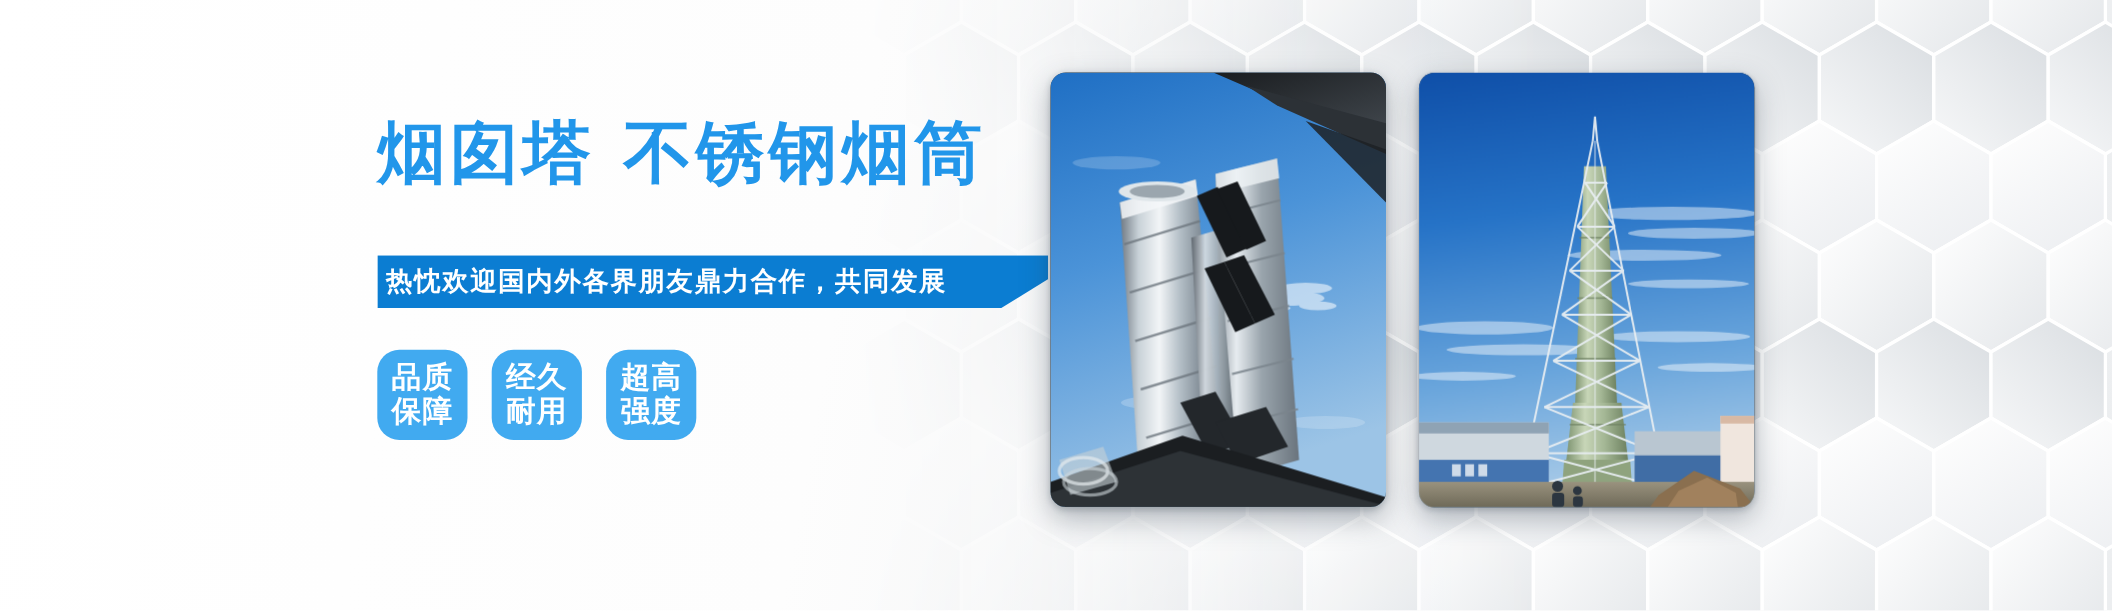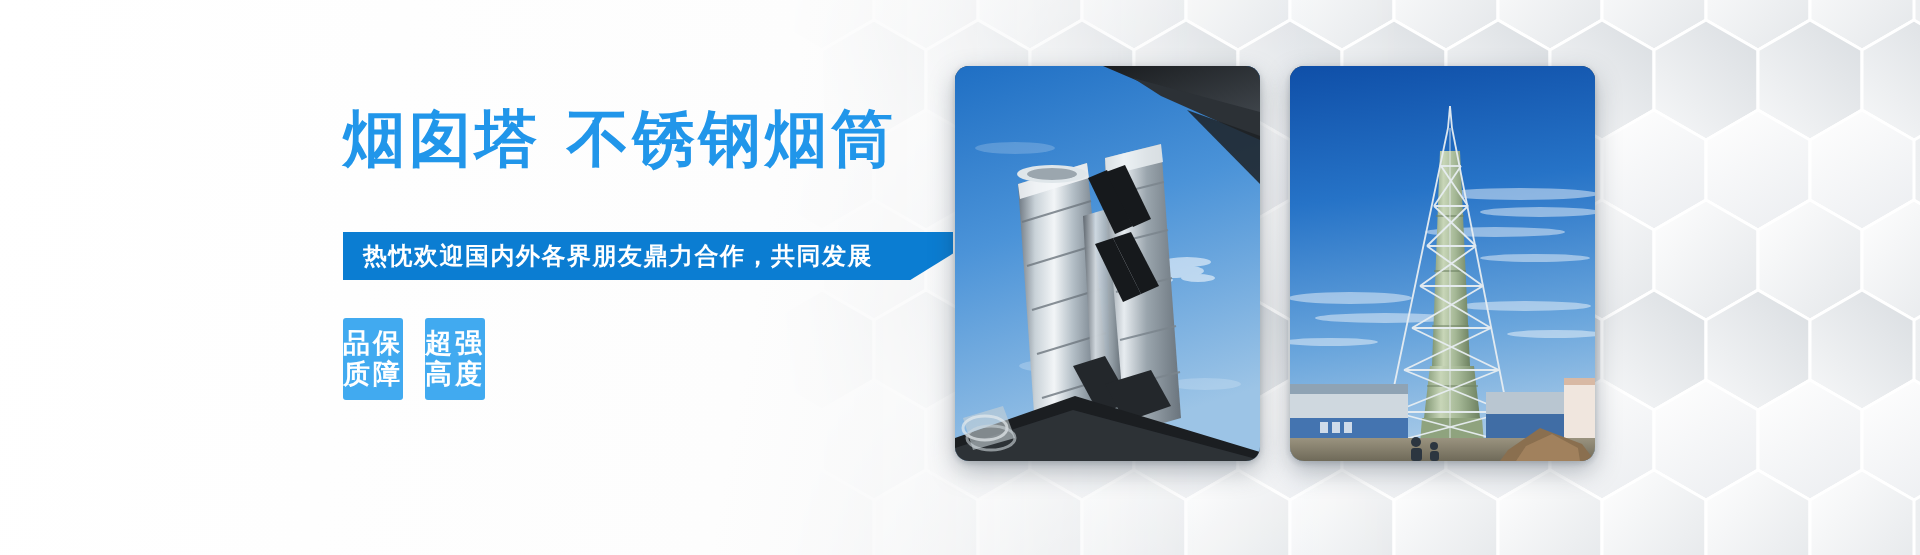--- a/index.html
+++ b/index.html
@@ -38,37 +38,37 @@
   }
   .headline .gap{display:inline-block;width:26px;}
 
   
   .ribbon{
     position:absolute;left:310px;top:232px;
     height:48px;width:610px;
     background:#0b7dd2;
     color:#ffffff;
     display:flex;align-items:center;
-    padding-left:20px;
+    padding-left:8px;
     box-sizing:border-box;
     font-size:24px;font-weight:bold;letter-spacing:1.5px;
     clip-path:polygon(0 0, 100% 0, 100% 45%, 93% 100%, 0 100%);
   }
   .ribbon-text{white-space:nowrap;}
 
   
   .badges{
     position:absolute;left:310px;top:318px;
     display:flex;gap:22px;
   }
   .badge{
-    width:60px;height:82px;border-radius:3px;
+    width:82px;height:82px;border-radius:20px;
     background:#41aaf0;
     color:#ffffff;
-    display:flex;flex-direction:row;
+    display:flex;flex-direction:column;
     align-items:center;justify-content:center;
     font-size:27px;font-weight:bold;line-height:1.16;
     letter-spacing:1px;
     box-sizing:border-box;
   }
   .badge span{display:block;}
 
   
   .photos{position:absolute;left:955px;top:0;width:700px;height:555px;}
   .card{
@@ -212,20 +212,24 @@
     <div class="ribbon">
       <span class="ribbon-text">热忱欢迎国内外各界朋友鼎力合作，共同发展</span>
     </div>
 
     <div class="badges">
       <div class="badge">
         <span>品质</span>
         <span>保障</span>
       </div>
       <div class="badge">
+        <span>经久</span>
+        <span>耐用</span>
+      </div>
+      <div class="badge">
         <span>超高</span>
         <span>强度</span>
       </div>
     </div>
   </div>
 
   <div class="photos">
 
     <div class="card card-a">
       <svg viewBox="0 0 305 395" preserveAspectRatio="xMidYMid slice" xmlns="http://www.w3.org/2000/svg">

